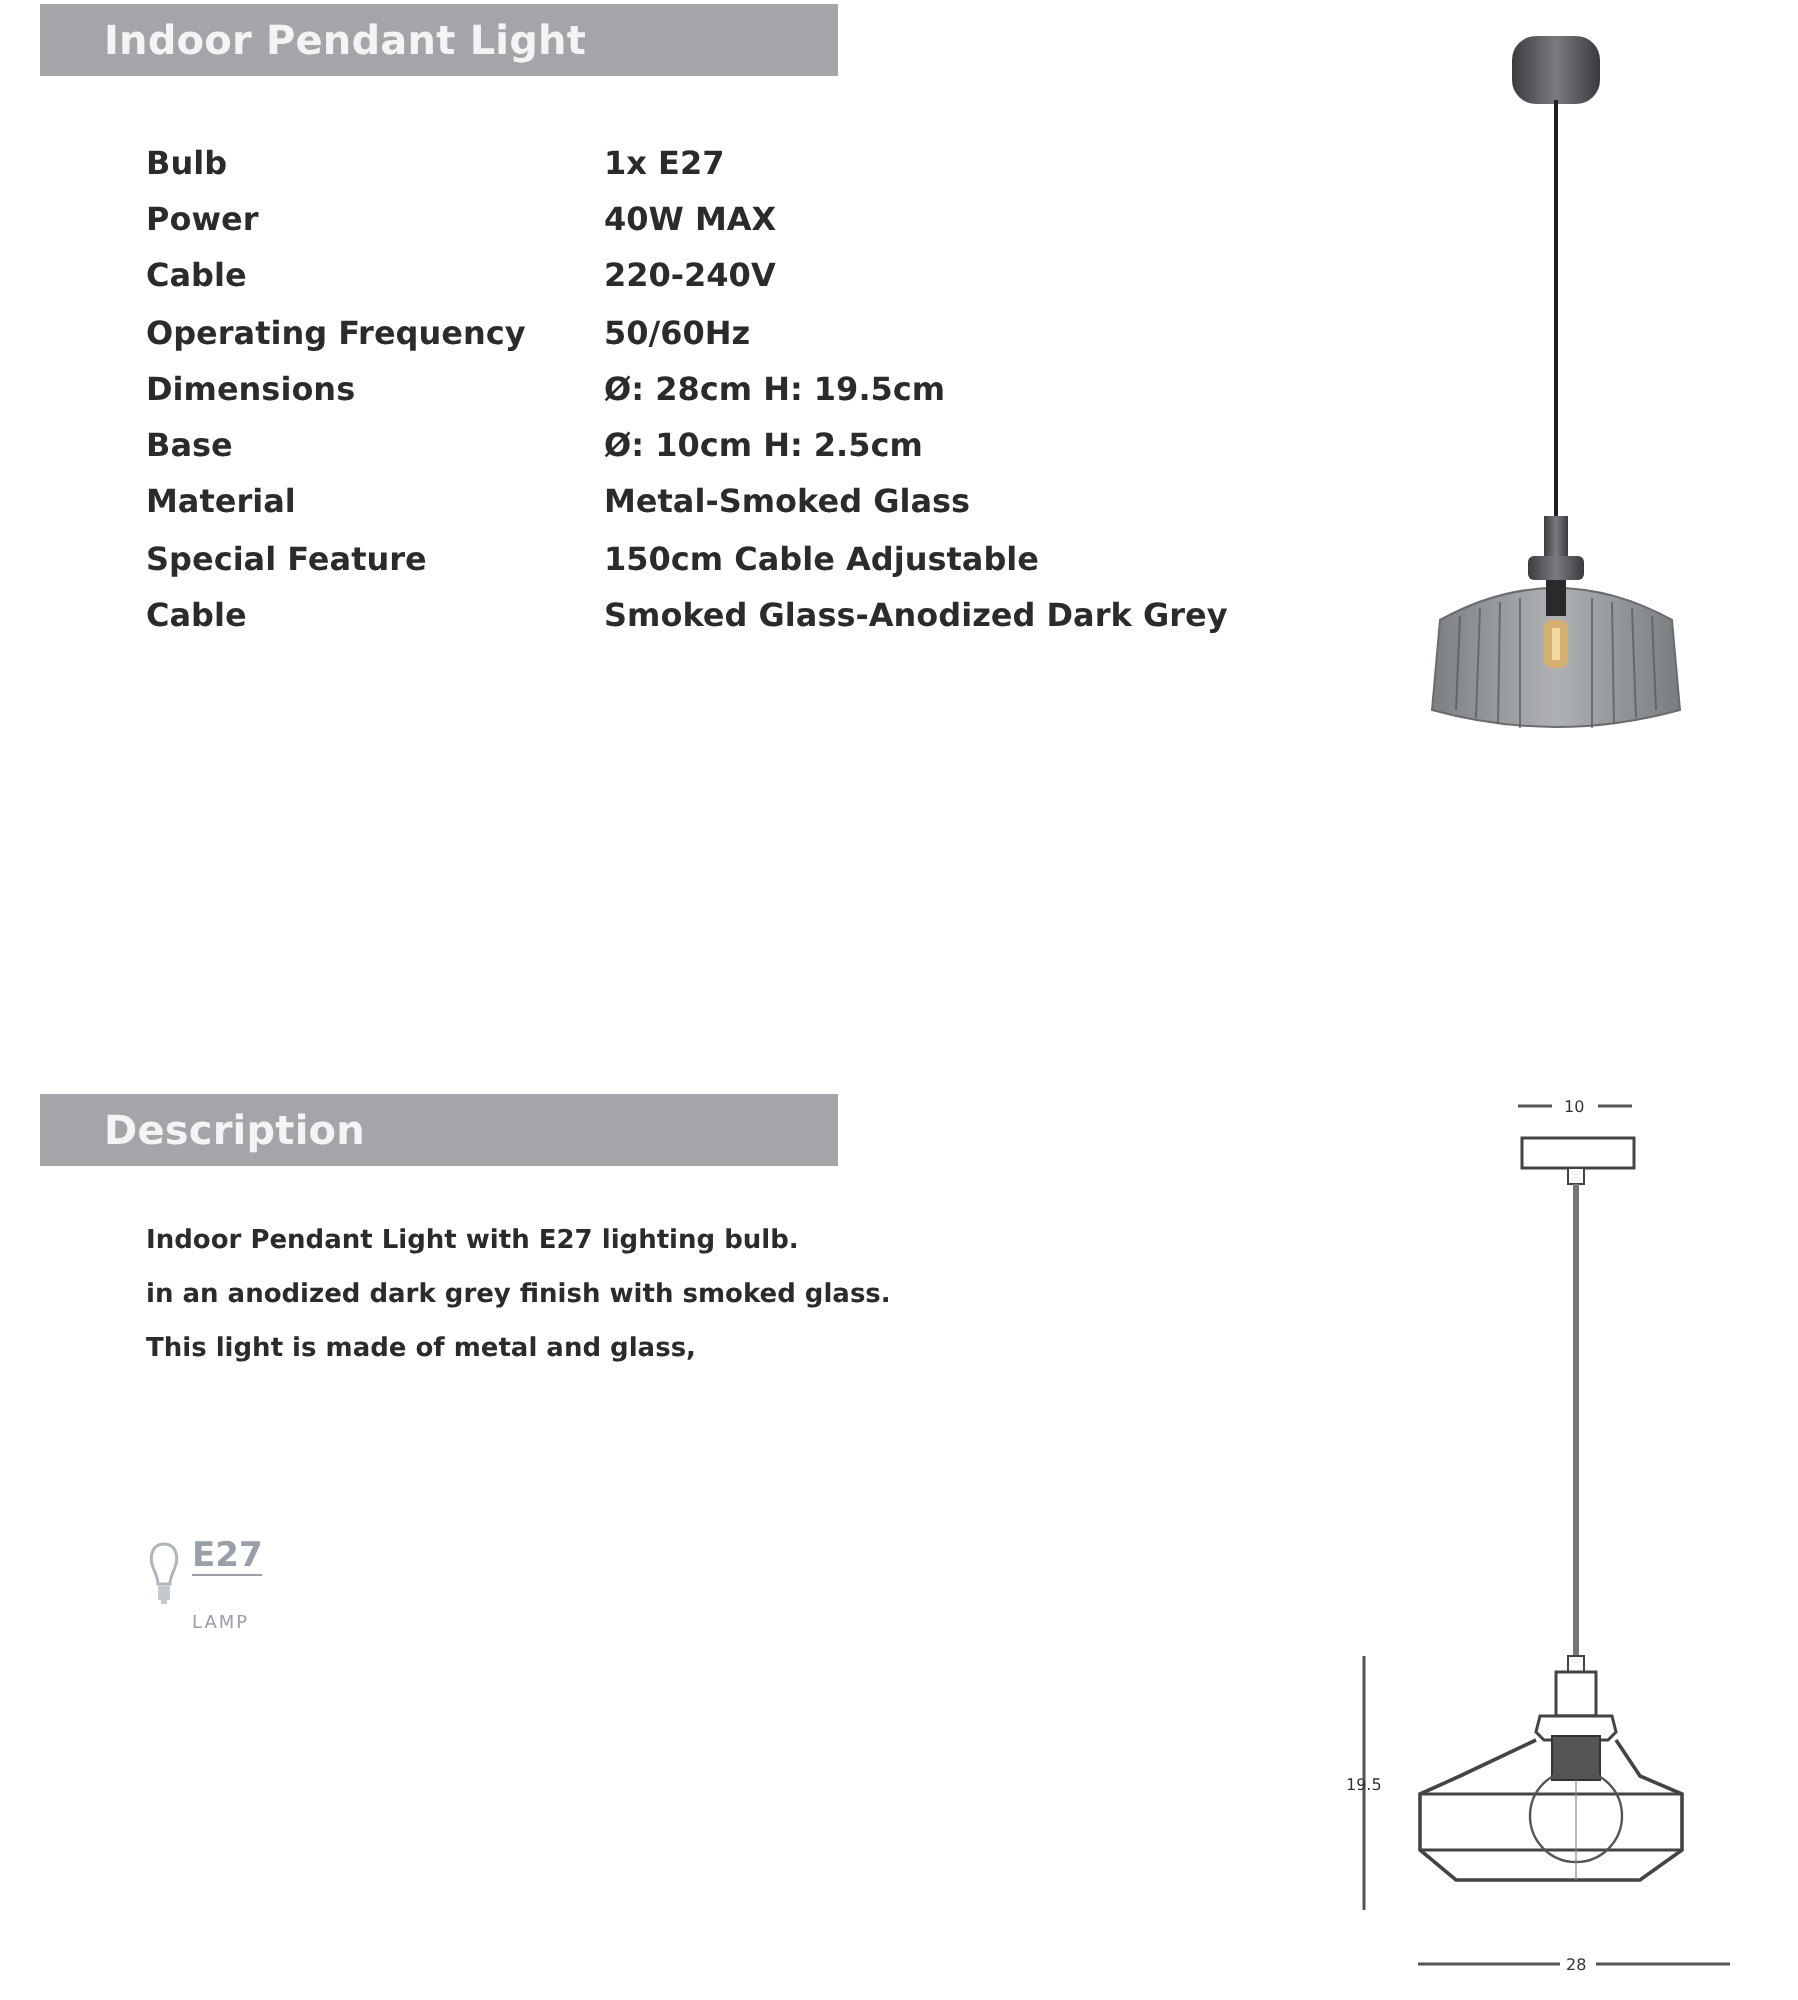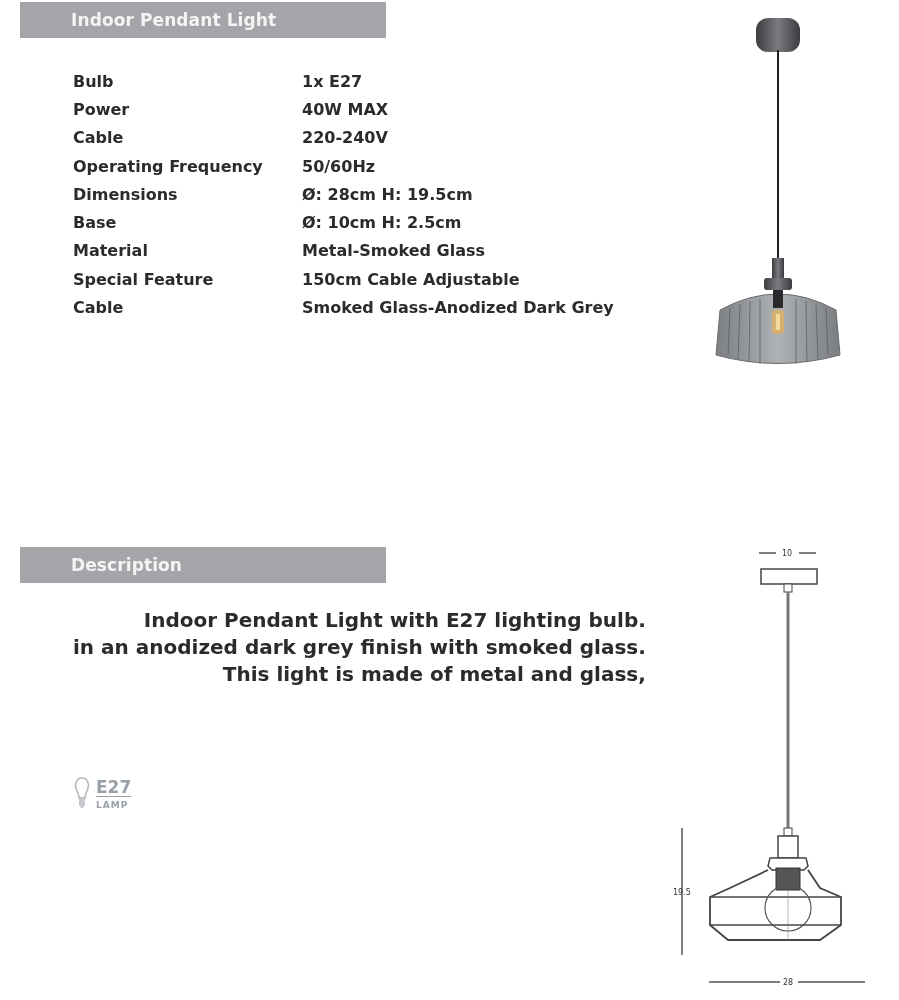--- a/index.html
+++ b/index.html
@@ -1,37 +1,37 @@
 <!DOCTYPE html>
 <html><head>
 <meta charset="utf-8">
 <style>
   html, body { margin: 0; padding: 0; }
   body {
     width: 899px; height: 1000px; background: #ffffff; position: relative; overflow: hidden;
     font-family: "DejaVu Sans", "Liberation Sans", sans-serif; color: #2a2a2a;
   }
   .section-header {
-    position: absolute; left: 20px; width: 366px; height: 36px;
+    position: absolute; left: 20px; width: 399px; height: 36px;
     background: #a4a5a8; color: #f4f4f4;
-    font-family: "DejaVu Sans", sans-serif; font-size: 17px; font-weight: bold;
-    line-height: 36px; box-sizing: border-box; padding-left: 51px;
+    font-family: "DejaVu Sans", sans-serif; font-size: 20px; font-weight: bold;
+    line-height: 36px; box-sizing: border-box; padding-left: 32px;
     letter-spacing: 0.1px;
   }
   #hdr-specs { top: 2px; }
   #hdr-desc { top: 547px; }
   .spec-table { position: absolute; left: 73px; top: 67px; }
   .spec-row { display: flex; height: 28.3px; align-items: center; }
   .spec-label { width: 229px; font-size: 16px; font-weight: bold; color: #2b2b2b; }
   .spec-value { font-size: 16px; font-weight: bold; color: #2b2b2b; }
   .desc-text { position: absolute; left: 73px; top: 607px; }
-  .desc-line { font-size: 20px; font-weight: bold; color: #2b2b2b; height: 27px; line-height: 27px; text-align: right; }
-  .lamp-badge { position: absolute; left: 74px; top: 770px; width: 70px; height: 40px; display: flex; align-items: flex-end; }
+  .desc-line { font-size: 13px; font-weight: bold; color: #2b2b2b; height: 27px; line-height: 27px; }
+  .lamp-badge { position: absolute; left: 74px; top: 770px; width: 70px; height: 40px; display: flex; align-items: flex-start; }
   .lamp-badge .e27 { font-size: 17px; font-weight: bold; color: #9aa0a8; line-height: 17px; }
-  .lamp-badge .lamp { font-size: 9px; font-weight: bold; color: #9aa0a8; border-top: 1.5px solid #9aa0a8; padding-top: 3px; letter-spacing: 1px; line-height: 10px; }
+  .lamp-badge .lamp { font-size: 9px; font-weight: normal; color: #9aa0a8; border-top: 1.5px solid #9aa0a8; padding-top: 19px; letter-spacing: 1px; line-height: 10px; }
   .photo { position: absolute; left: 700px; top: 10px; width: 180px; height: 370px; }
   .drawing { position: absolute; left: 660px; top: 540px; width: 239px; height: 460px; }
   .dim-text { font-family: "DejaVu Sans", sans-serif; font-size: 8px; fill: #333; }
 </style>
 </head>
 <body>
 
 <div class="section-header" id="hdr-specs">
   <span>Indoor Pendant Light</span>
 </div>

